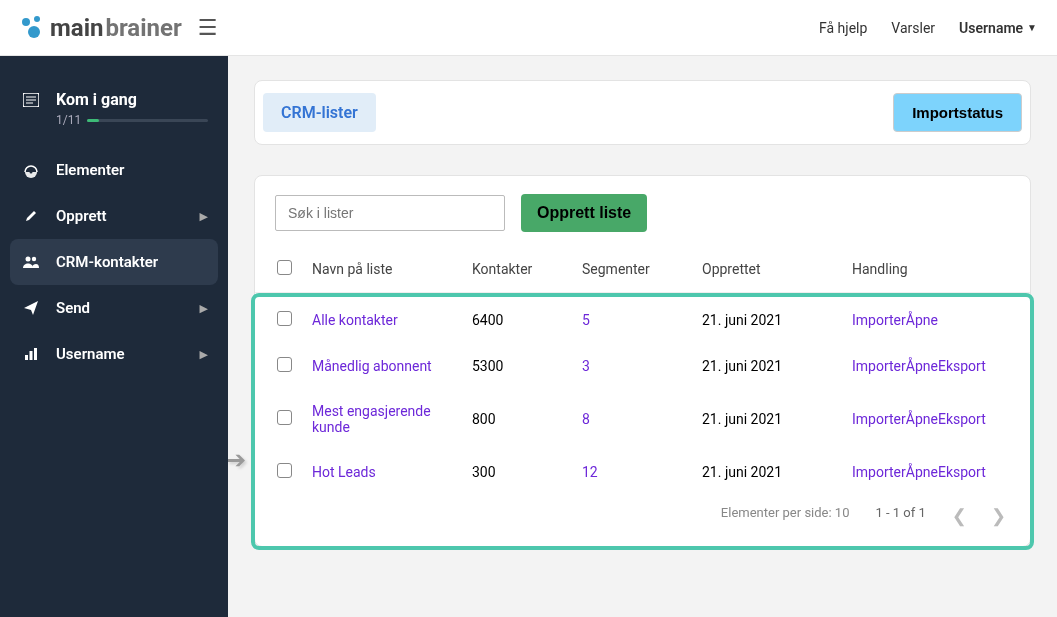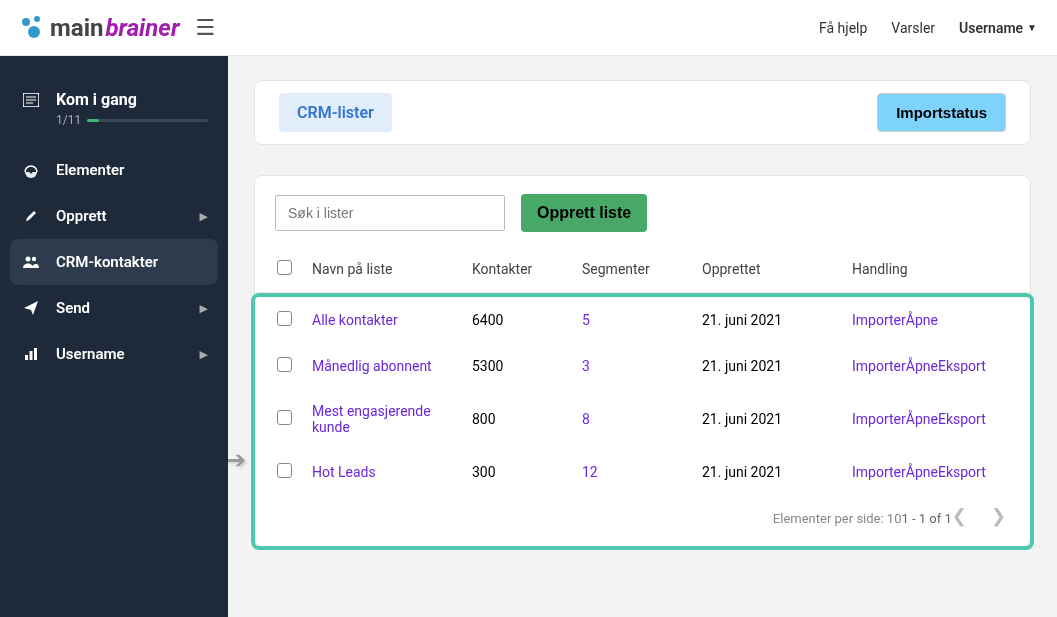--- a/index.html
+++ b/index.html
@@ -7,21 +7,21 @@
     
     .topbar { height: 56px; background: #fff; display: flex; align-items: center; justify-content: space-between; padding: 0 20px; border-bottom: 1px solid #e5e5e5; }
     .topbar-left { display: flex; align-items: center; gap: 10px; }
     .logo { display: flex; align-items: center; gap: 2px; font-size: 24px; font-weight: 700; }
     .logo-dots { display: inline-block; width: 24px; height: 24px; position: relative; margin-right: 4px; }
     .logo-dot { position: absolute; background: #3399cc; border-radius: 50%; }
     .logo-dot.d1 { width: 8px; height: 8px; top: 2px; left: 2px; }
     .logo-dot.d2 { width: 6px; height: 6px; top: 0px; left: 14px; }
     .logo-dot.d3 { width: 12px; height: 12px; top: 10px; left: 8px; }
     .logo-main { color: #444; }
-    .logo-brand { color: #a21caf; font-style: italic; }
+    .logo-brand { color: #737373; }
     .hamburger { font-size: 22px; color: #555; cursor: pointer; margin-left: 6px; }
     .topbar-right { display: flex; align-items: center; gap: 24px; font-size: 14px; color: #333; }
     .topbar-right span { cursor: pointer; }
     .user-dropdown { display: flex; align-items: center; gap: 4px; font-weight: 600; }
     .caret { font-size: 10px; }
     
     .layout { display: flex; height: calc(617px - 56px); }
     
     .sidebar { width: 228px; background: #1e2a3a; color: #fff; padding-top: 20px; }
     .sb-item { display: flex; align-items: center; padding: 14px 20px; font-size: 15px; cursor: pointer; position: relative; }
@@ -34,21 +34,21 @@
     .gs-icon { width: 22px; margin-right: 14px; display: inline-flex; justify-content: center; }
     .gs-progress { margin-left: 36px; margin-top: 4px; display: flex; align-items: center; gap: 6px; font-size: 12px; color: #aab; }
     .gs-bar { flex: 1; height: 3px; background: #3a4656; border-radius: 2px; position: relative; }
     .gs-bar-fill { position: absolute; left: 0; top: 0; height: 100%; width: 10%; background: #3dbb77; border-radius: 2px; }
     
     .main { flex: 1; padding: 24px 26px; overflow: auto; position: relative; }
     .main-arrow { position: absolute; left: -2px; top: 390px; font-size: 24px; color: #999; text-shadow: 2px 2px 3px rgba(0,0,0,0.15); }
     
     .card { background: #fff; border: 1px solid #e3e3e3; border-radius: 8px; }
     
-    .tabs-card { display: flex; align-items: center; justify-content: space-between; padding: 12px 24px; margin-bottom: 30px; }
+    .tabs-card { display: flex; align-items: center; justify-content: space-between; padding: 12px 8px; margin-bottom: 30px; }
     .tab { background: #e1edf8; color: #3474d4; padding: 10px 18px; border-radius: 4px; font-weight: 600; font-size: 16px; }
     .import-status { border: 1px solid #ccc; border-radius: 4px; padding: 10px 18px; font-weight: 700; font-size: 15px; cursor: pointer; background: #7dd3fc; }
     
     .list-card { padding: 0; }
     .list-header { display: flex; align-items: center; justify-content: space-between; padding: 18px 20px 14px 20px; }
     .list-title { font-size: 19px; color: #333; }
     .list-header-right { display: flex; align-items: center; gap: 16px; }
     .search-input { border: 1px solid #bbb; padding: 9px 12px; font-size: 14px; width: 230px; border-radius: 2px; }
     .create-btn { background: #48a868; color: #000000; border: none; border-radius: 4px; padding: 10px 16px; font-size: 16px; font-weight: 700; cursor: pointer; }
     
@@ -56,21 +56,21 @@
     .table th, .table td { text-align: left; padding: 14px 10px; font-size: 14px; }
     .table th { font-weight: 400; color: #444; border-bottom: 1px solid #eee; }
     .table th:first-child, .table td:first-child { padding-left: 22px; width: 40px; }
     .cbx { width: 15px; height: 15px; border: 1.5px solid #888; border-radius: 3px; display: inline-block; cursor: pointer; }
     .link { color: #6d28d9; cursor: pointer; }
     .actions { display: flex; }
     .actions .link { font-size: 14px; }
     
     .highlight-box { border: 4px solid #4dc7ad; border-radius: 8px; position: relative; padding-bottom: 10px; margin: 0 -4px -4px -4px; }
     
-    .pager { display: flex; align-items: flex-end; justify-content: flex-end; padding: 10px 24px; font-size: 13px; color: #666; }
+    .pager { display: flex; align-items: flex-start; justify-content: flex-end; gap: 26px; padding: 10px 24px; font-size: 13px; color: #666; }
     .pager-label { color: #888; }
     .pager-arrows { display: flex; gap: 24px; font-size: 18px; color: #bbb; }
     .pager-arrows span { cursor: pointer; }
 
     .col-name { width: 160px; }
     .col-contacts { width: 110px; }
     .col-segments { width: 120px; }
     .col-created { width: 150px; }
   </style>
 </head>

